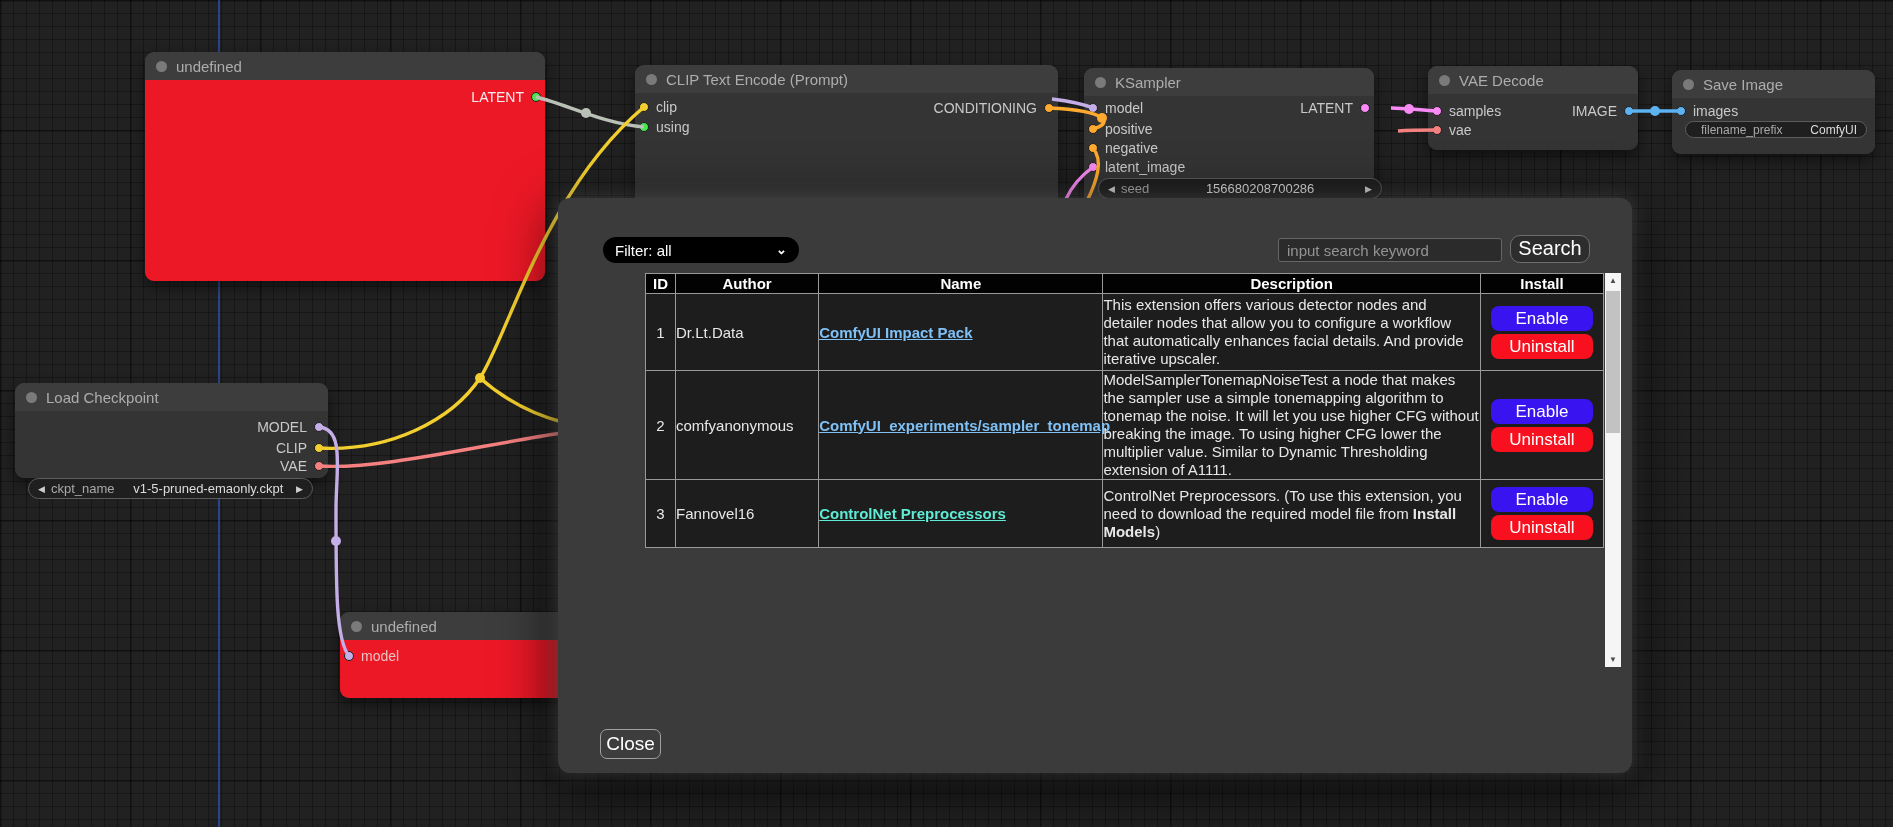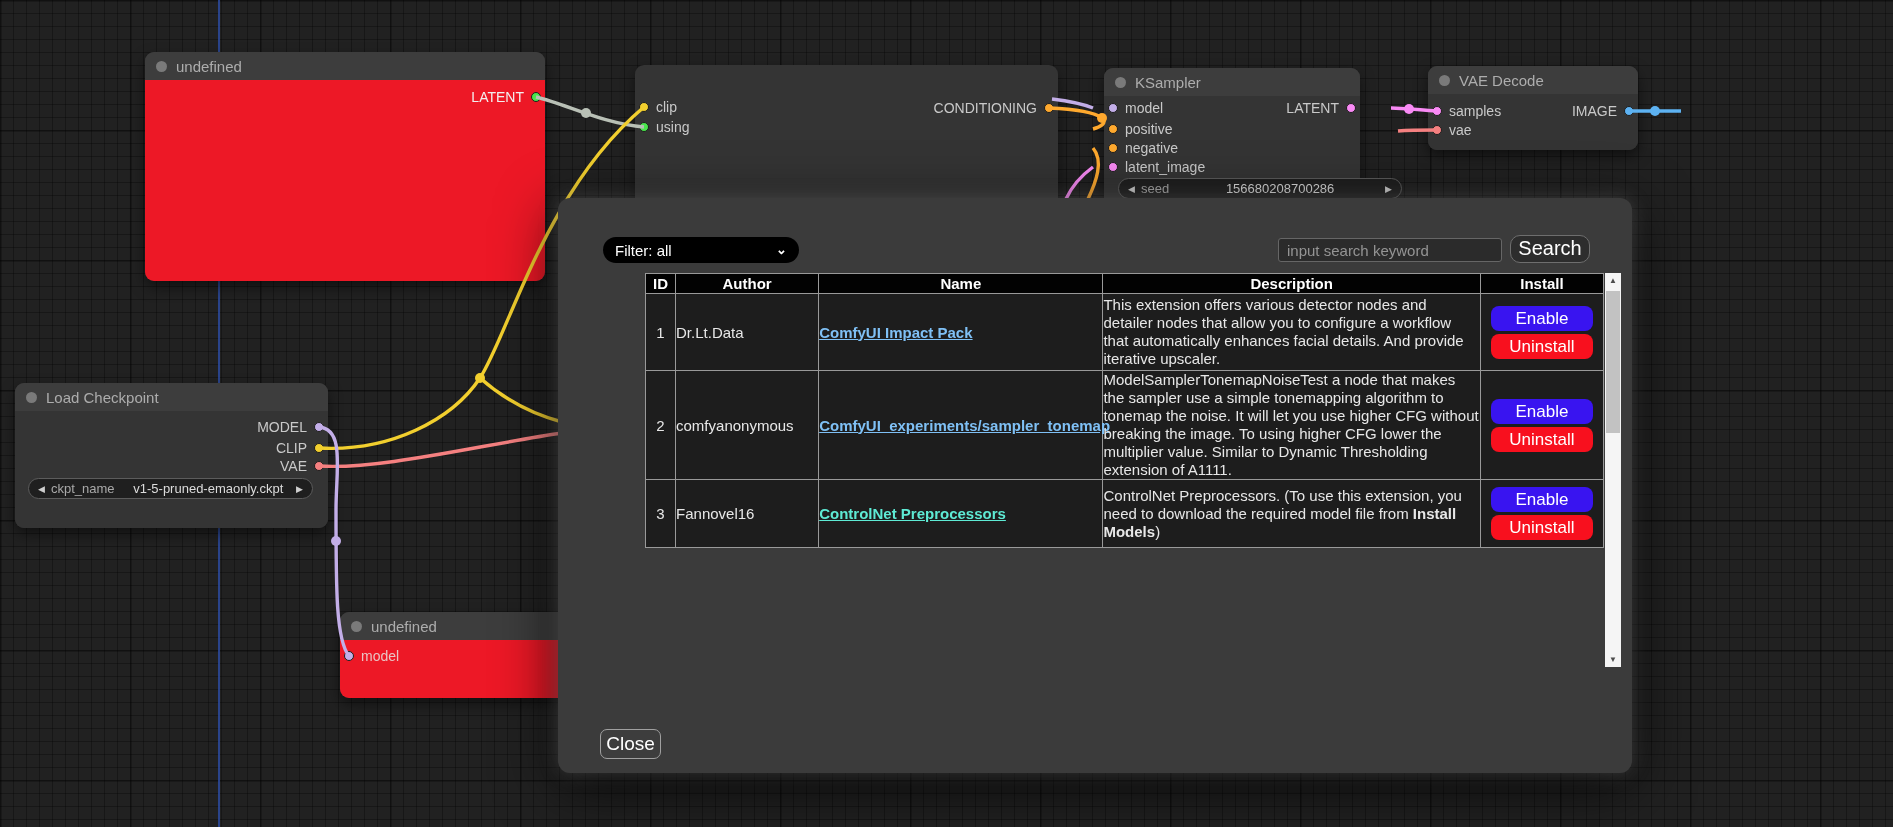--- a/index.html
+++ b/index.html
@@ -77,36 +77,40 @@
       <span>undefined</span>
     </div>
     <div class="nbody redbg"></div>
     <div class="slot out onred" style="top:37px">
       <span class="sdot" style="background-color: rgb(73, 229, 76);"></span>
       <span>LATENT</span>
     </div>
   </div>
 
   <div class="node" style="left:635px;top:65px;width:423px;height:145px;">
+    <div class="ntitle">
+      <span class="tdot"></span>
+      <span>CLIP Text Encode (Prompt)</span>
+    </div>
     <div class="nbody"></div>
     <div class="slot" style="top:34px">
       <span class="sdot" style="background-color: rgb(242, 207, 46);"></span>
       <span>clip</span>
     </div>
     <div class="slot" style="top:54px">
       <span class="sdot" style="background-color: rgb(73, 229, 76);"></span>
       <span>using</span>
     </div>
     <div class="slot out" style="top:35px">
       <span class="sdot" style="background-color: rgb(255, 169, 46);"></span>
       <span>CONDITIONING</span>
     </div>
   </div>
 
-  <div class="node" style="left:1084px;top:68px;width:256px;height:142px;margin-left:20px;">
+  <div class="node" style="left:1084px;top:68px;width:290px;height:142px;">
     <div class="ntitle">
       <span class="tdot"></span>
       <span>KSampler</span>
     </div>
     <div class="nbody"></div>
     <div class="slot" style="top:32px">
       <span class="sdot" style="background-color: rgb(195, 174, 232);"></span>
       <span>model</span>
     </div>
     <div class="slot" style="top:53px">
@@ -148,22 +152,37 @@
     <div class="slot" style="top:56px">
       <span class="sdot" style="background-color: rgb(245, 128, 128);"></span>
       <span>vae</span>
     </div>
     <div class="slot out" style="top:37px">
       <span class="sdot" style="background-color: rgb(93, 178, 242);"></span>
       <span>IMAGE</span>
     </div>
   </div>
 
-
-  <div class="node" style="left:15px;top:383px;width:313px;height:145px;">
+  <div class="node" style="left:1672px;top:70px;width:203px;height:84px;">
+    <div class="ntitle">
+      <span class="tdot"></span>
+      <span>Save Image</span>
+    </div>
+    <div class="nbody"></div>
+    <div class="slot" style="top:33px">
+      <span class="sdot" style="background-color: rgb(93, 178, 242);"></span>
+      <span>images</span>
+    </div>
+    <div class="widget w12" style="left:13px;width:182px;top:51px;height:17px;">
+      <span class="wlabel">filename_prefix</span>
+      <span class="wvalue">ComfyUI</span>
+    </div>
+  </div>
+
+  <div class="node" style="left:15px;top:383px;width:313px;height:95px;">
     <div class="ntitle">
       <span class="tdot"></span>
       <span>Load Checkpoint</span>
     </div>
     <div class="nbody"></div>
     <div class="slot out" style="top:36px">
       <span class="sdot" style="background-color: rgb(195, 174, 232);"></span>
       <span>MODEL</span>
     </div>
     <div class="slot out" style="top:57px">

